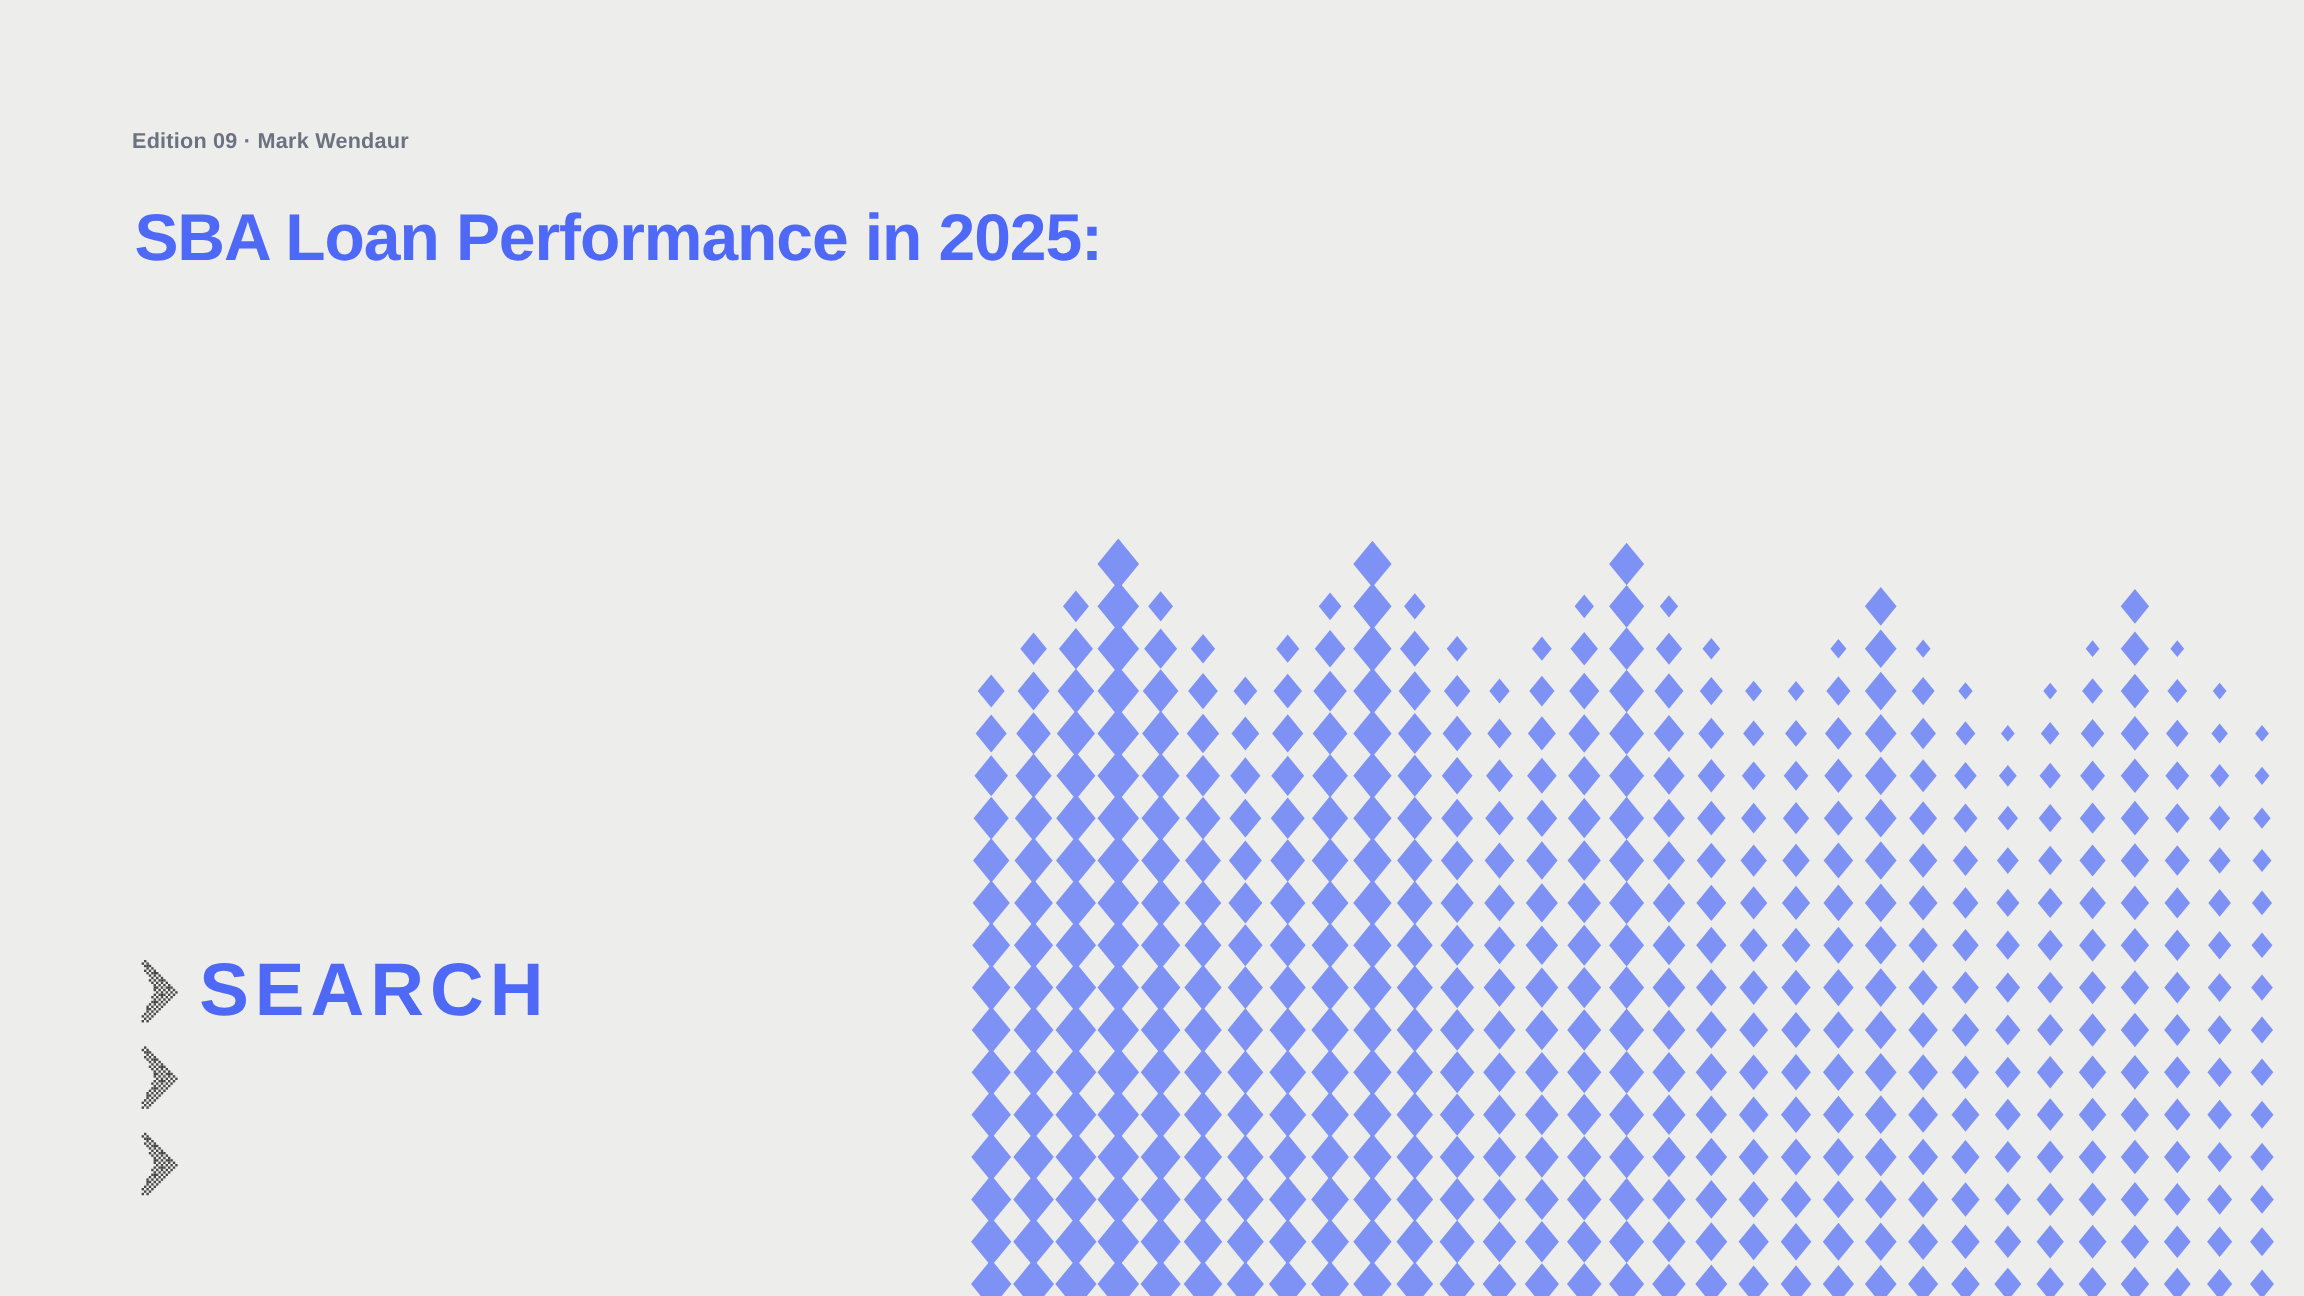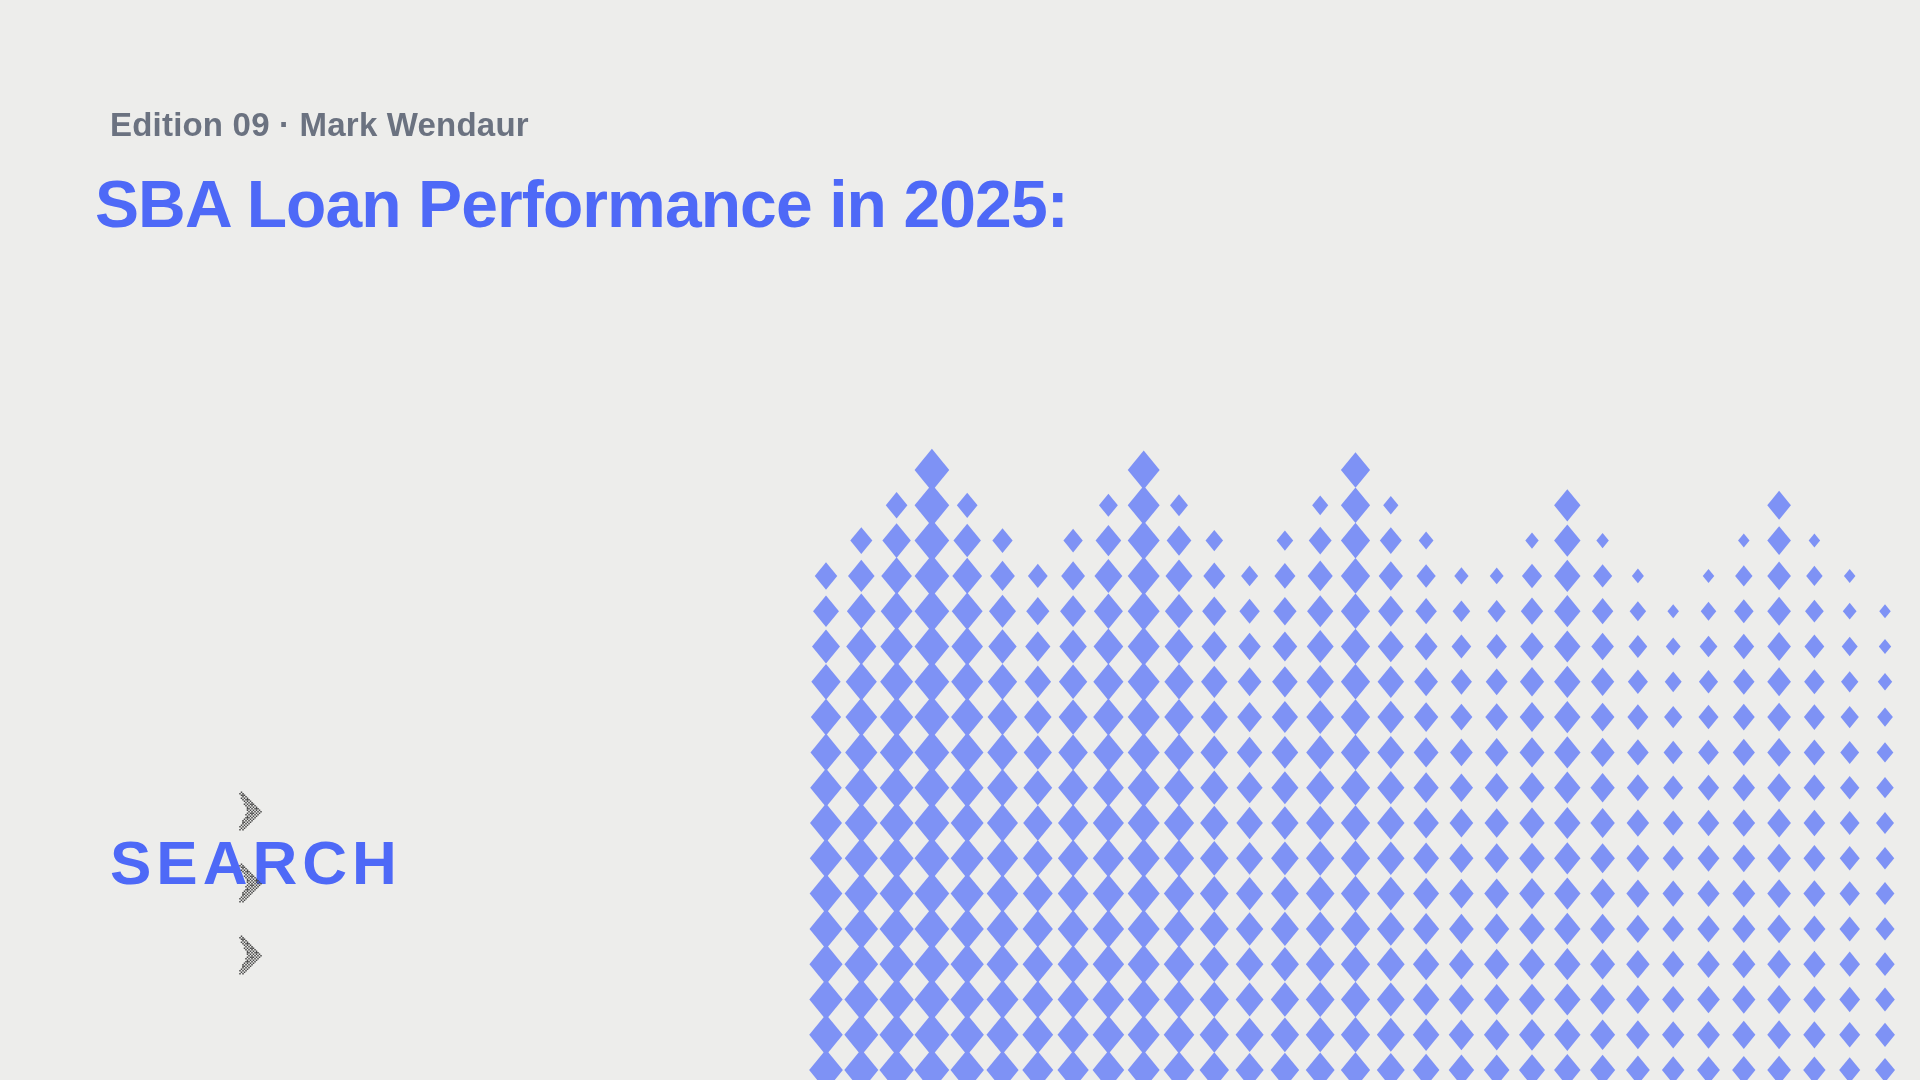--- a/index.html
+++ b/index.html
@@ -39,53 +39,52 @@
     position:absolute;
     left:0; top:0;
     width:1920px; height:1080px;
     z-index:3;
   }
 
   .eyebrow {
     position:absolute;
     left:110px;
     top:108px;
-    font-size:33px;
+    font-size:18px;
     font-weight:bold;
     color:#6B7280;
     letter-spacing:0.2px;
     white-space:nowrap;
     line-height:1;
   }
 
   .headline {
     position:absolute;
-    left:95px;
+    left:112px;
     top:168px;
-    font-size:66px;
+    font-size:55px;
     font-weight:bold;
     color:#4E69F7;
     line-height:1.12;
     letter-spacing:-0.9px;
     white-space:nowrap;
   }
   .headline .hl-line { display:block; }
 
   
   #logo {
     position:absolute;
     left:110px;
     top:790px;
   }
 
   .logo-row {
     display:flex;
     align-items:center;
     height:72px;
-    flex-direction:column;
   }
 
   .logo-chevron {
     width:42px;
     height:56px;
     margin-right:14px;
     flex:0 0 42px;
     display:block;
   }
 

